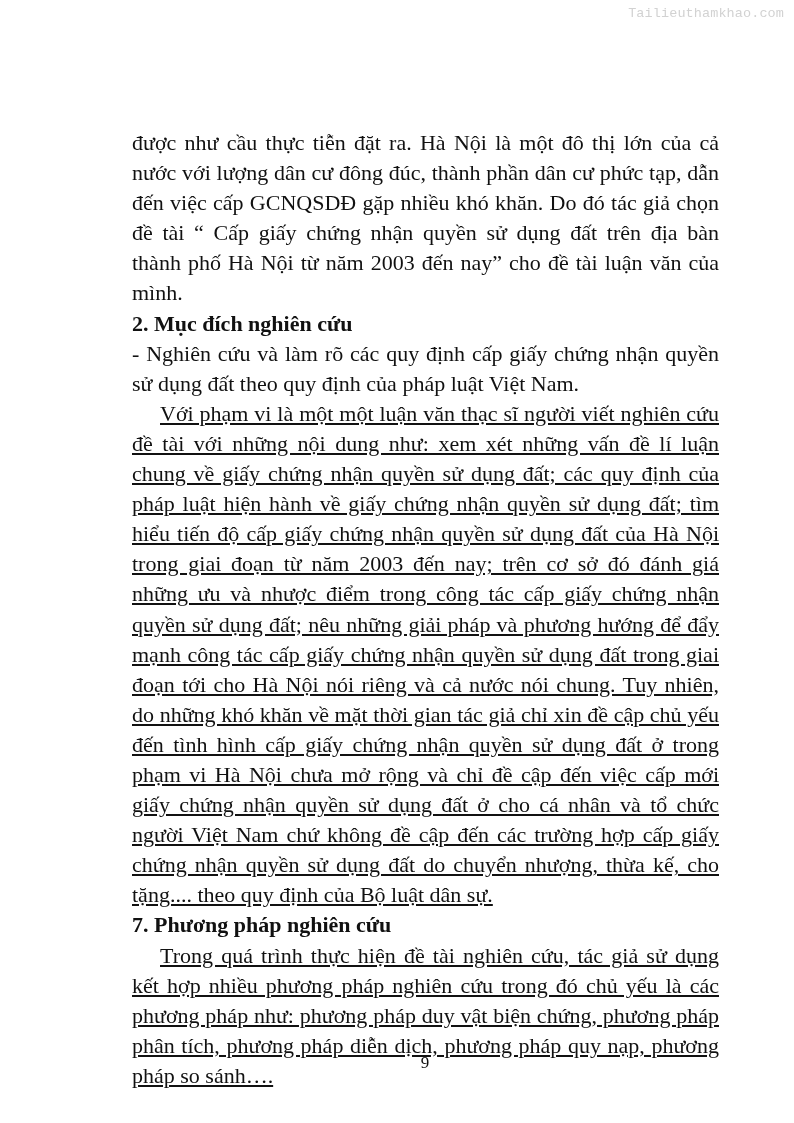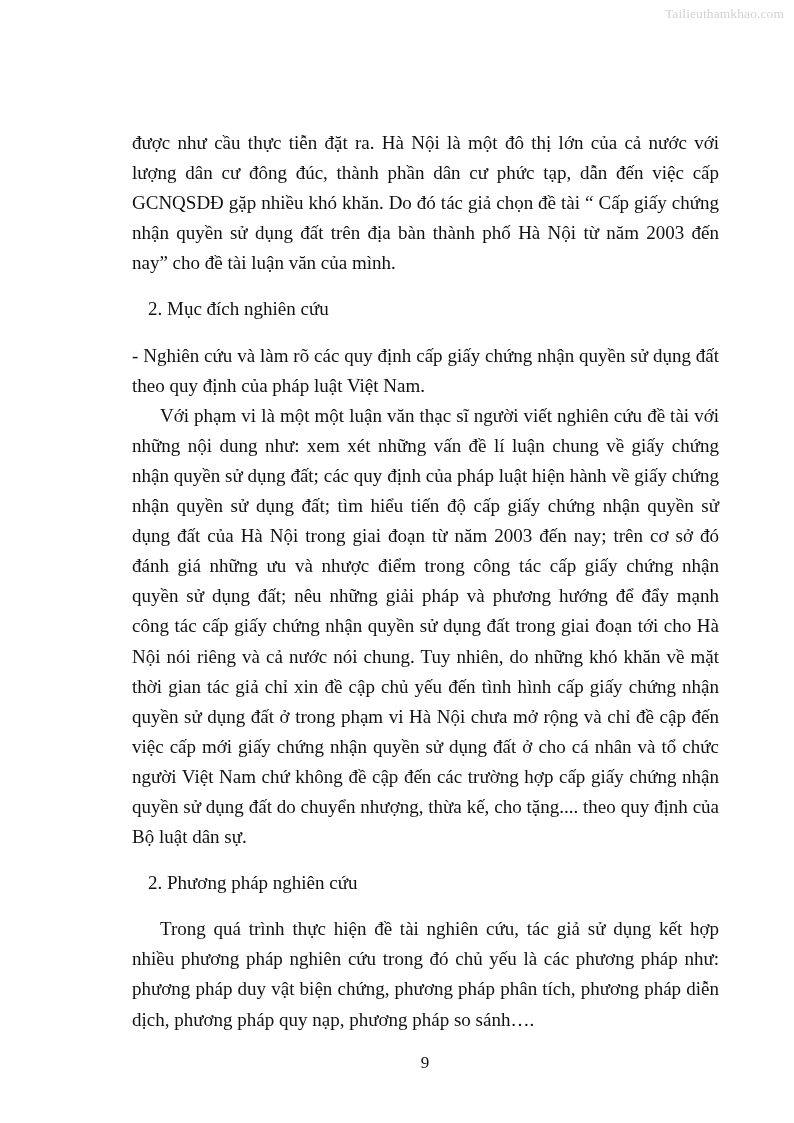--- a/index.html
+++ b/index.html
@@ -12,44 +12,45 @@
       height: 1123px;
       position: relative;
       overflow: hidden;
       font-family: "Liberation Serif", "DejaVu Serif", serif;
       color: #111111;
     }
     .watermark {
       position: absolute;
       top: 6px;
       right: 10px;
-      font-family: Liberation Serif, serif;
+      font-family: Liberation Mono, monospace;
       font-size: 13.5px;
       color: #d2d2d2;
       letter-spacing: 0.1px;
     }
     .content {
       position: absolute;
       left: 132px;
       top: 128px;
       width: 587px;
-      font-size: 19px;
+      font-size: 22px;
       line-height: 30.1px;
     }
     .para {
       margin: 0;
       text-align: justify;
       text-align-last: left;
     }
     .indent {
       text-indent: 28px;
+      text-decoration: underline;
     }
     .heading {
-      margin: 16px;
-      font-weight: normal;
+      margin: 0;
+      font-weight: bold;
     }
     .page-number {
       position: absolute;
       top: 1053px;
       left: 0;
       width: 850px;
       text-align: center;
       font-size: 17px;
     }
   </style>
@@ -59,17 +60,17 @@
 <div class="watermark">Tailieuthamkhao.com</div>
 
 <div class="content">
   <p class="para">được như cầu thực tiễn đặt ra. Hà Nội là một đô thị lớn của cả nước với lượng dân cư đông đúc, thành phần dân cư phức tạp, dẫn đến việc cấp GCNQSDĐ gặp nhiều khó khăn. Do đó tác giả chọn đề tài “ Cấp giấy chứng nhận quyền sử dụng đất trên địa bàn thành phố Hà Nội từ năm 2003 đến nay” cho đề tài luận văn của mình.</p>
 
   <p class="heading">2. Mục đích nghiên cứu</p>
   <p class="para">- Nghiên cứu và làm rõ các quy định cấp giấy chứng nhận quyền sử dụng đất theo quy định của pháp luật Việt Nam.</p>
 
   <p class="para indent">Với phạm vi là một một luận văn thạc sĩ người viết nghiên cứu đề tài với những nội dung như: xem xét những vấn đề lí luận chung  về giấy chứng nhận quyền sử dụng đất; các quy định của pháp luật hiện hành về giấy chứng nhận quyền sử dụng đất; tìm hiểu tiến độ cấp giấy chứng nhận quyền sử dụng đất của Hà Nội trong giai đoạn từ năm 2003 đến nay; trên cơ sở đó đánh giá những ưu và nhược điểm trong công tác cấp giấy chứng nhận quyền sử dụng đất; nêu những giải pháp và phương hướng để đẩy mạnh công tác cấp giấy chứng nhận quyền sử  dụng đất trong giai đoạn tới cho Hà Nội nói riêng và cả nước nói chung. Tuy nhiên, do những khó khăn về mặt thời gian tác giả chỉ xin đề cập chủ yếu đến tình hình cấp giấy chứng nhận quyền sử dụng đất ở trong phạm vi Hà Nội chưa mở rộng và chỉ đề cập đến việc cấp mới giấy chứng nhận quyền sử dụng đất ở cho cá nhân và tổ chức người Việt Nam chứ không đề cập đến các trường hợp cấp giấy chứng nhận quyền sử dụng đất do chuyển nhượng, thừa kế, cho tặng.... theo quy định của Bộ luật dân sự.</p>
 
-  <p class="heading">2. Phương pháp nghiên cứu</p>
+  <p class="heading">7. Phương pháp nghiên cứu</p>
   <p class="para indent">Trong quá trình thực hiện đề tài nghiên cứu, tác giả sử dụng kết hợp nhiều phương pháp nghiên cứu trong đó chủ yếu là các phương pháp như: phương pháp duy vật biện chứng, phương pháp phân tích, phương pháp diễn dịch, phương pháp quy nạp, phương pháp so sánh….</p>
 </div>
 
 <div class="page-number">9</div>
 
 </body></html>

